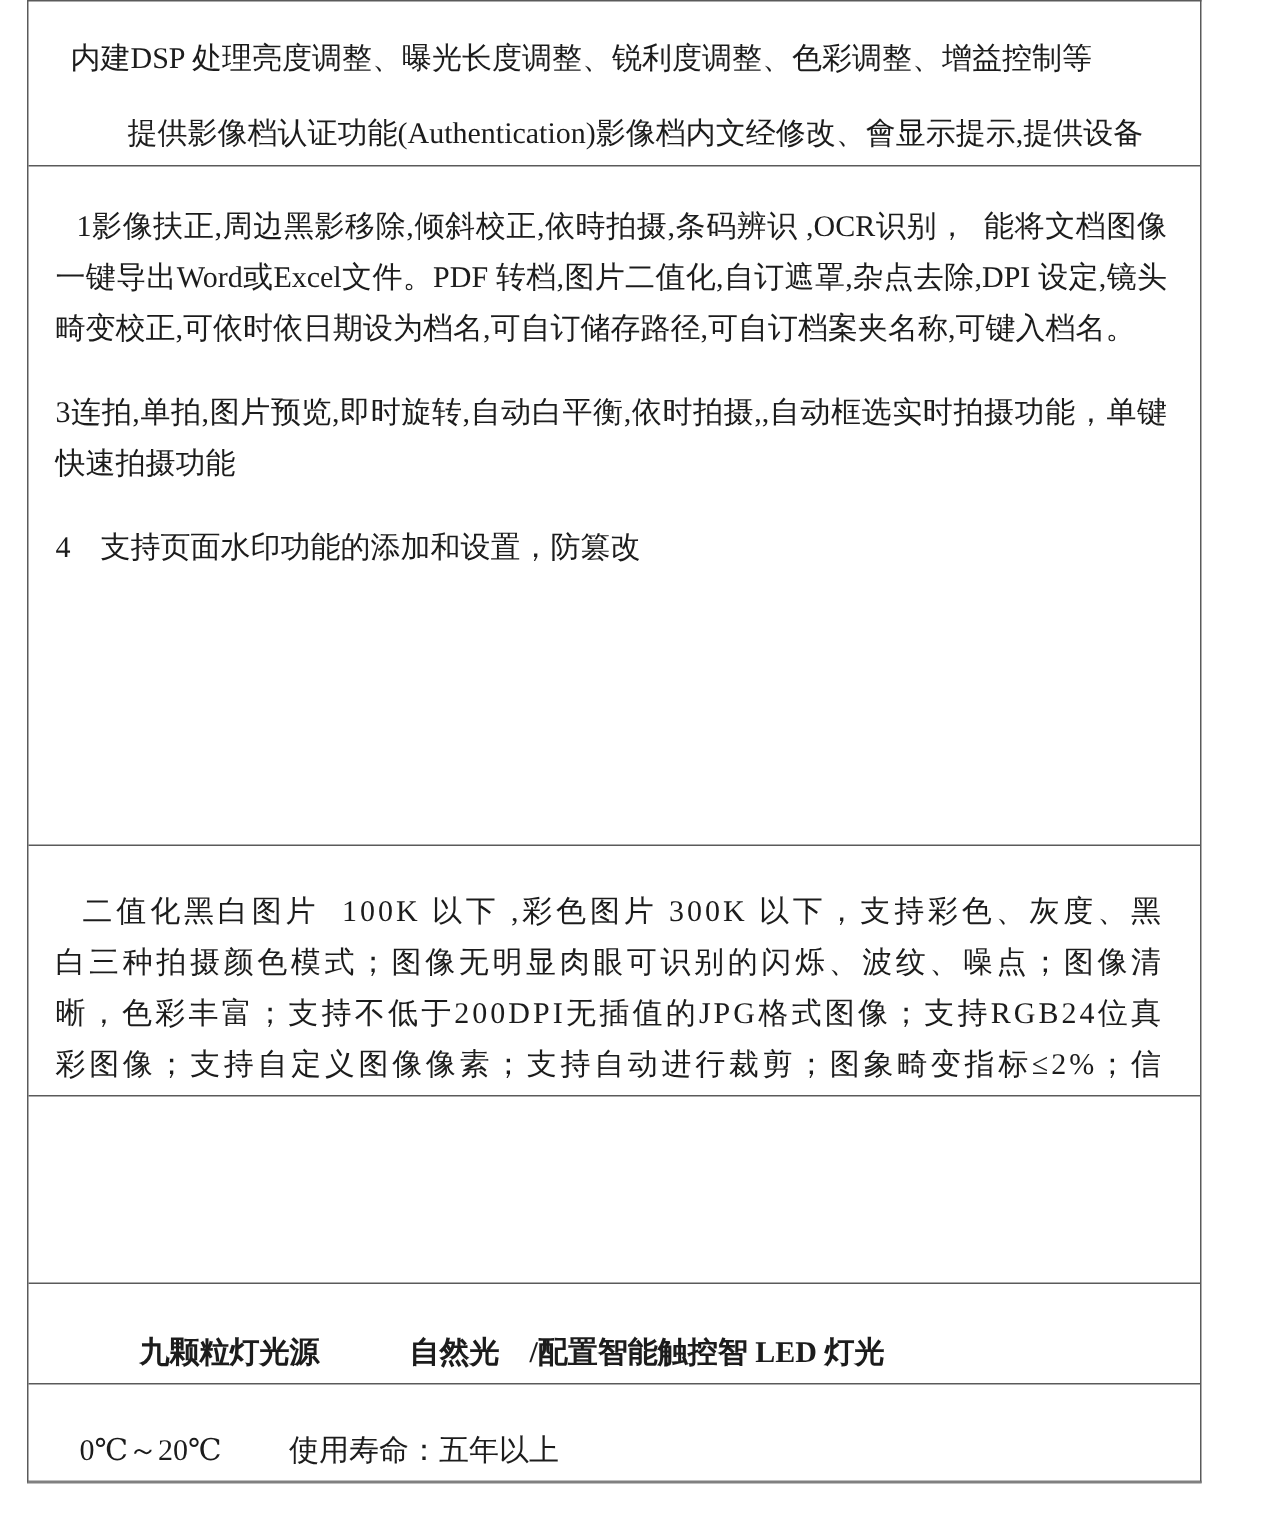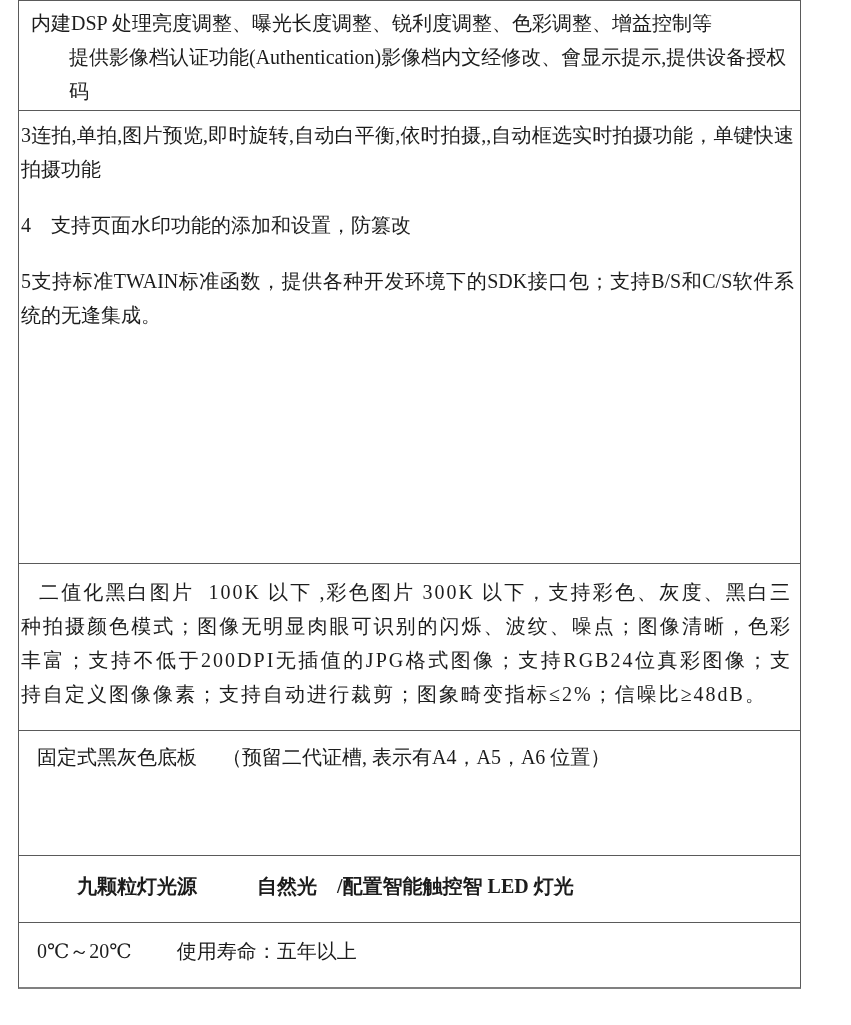--- a/index.html
+++ b/index.html
@@ -22,21 +22,21 @@
     border-bottom: 2px solid #808080;
     background: #ffffff;
   }
   .row {
     box-sizing: border-box;
     border-bottom: 1px solid #5a5a5a;
     overflow: hidden;
   }
   .row:last-child { border-bottom: none; }
   .row p {
-    margin: 0;
+    margin: 16px;
     font-size: 20px;
     line-height: 34px;
     white-space: pre-wrap;
   }
   
   .row-dsp { height: 110px; padding: 5px 10px 0 12px; }
   .row-dsp .auth-line { padding-left: 38px; }
   .row-dsp .authz-line { text-align: center; }
   
   .row-functions { height: 453px; padding: 7px 6px 0 2px; }
@@ -66,31 +66,30 @@
 <div class="page">
   <div class="spec-table">
 
     <div class="row row-dsp">
       <p>内建DSP 处理亮度调整、曝光长度调整、锐利度调整、色彩调整、增益控制等</p>
       <p class="auth-line">提供影像档认证功能(Authentication)影像档内文经修改、會显示提示,提供设备授权码</p>
       <p class="authz-line">(Authorization Code)、非取得授权则无法运作执行</p>
     </div>
 
     <div class="row row-functions">
+      <p class="p1">1影像扶正,周边黑影移除,倾斜校正,依時拍摄,条码辨识 ,OCR识别，  能将文档图像一键导出Word或Excel文件。PDF 转档,图片二值化,自订遮罩,杂点去除,DPI 设定,镜头畸变校正,可依时依日期设为档名,可自订储存路径,可自订档案夹名称,可键入档名。</p>
       <p>3连拍,单拍,图片预览,即时旋转,自动白平衡,依时拍摄,,自动框选实时拍摄功能，单键快速拍摄功能</p>
       <p>4    支持页面水印功能的添加和设置，防篡改</p>
-      <p>5支持标准TWAIN标准函数，提供各种开发环境下的SDK接口包；支持B/S和C/S软件系统的无逢集成。</p>
     </div>
 
     <div class="row row-image-quality">
       <p>二值化黑白图片  100K 以下 ,彩色图片 300K 以下，支持彩色、灰度、黑白三种拍摄颜色模式；图像无明显肉眼可识别的闪烁、波纹、噪点；图像清晰，色彩丰富；支持不低于200DPI无插值的JPG格式图像；支持RGB24位真彩图像；支持自定义图像像素；支持自动进行裁剪；图象畸变指标≤2%；信噪比≥48dB。</p>
     </div>
 
     <div class="row row-baseplate">
-      <p>固定式黑灰色底板　 （预留二代证槽, 表示有A4，A5，A6 位置）</p>
     </div>
 
     <div class="row row-light">
       <p>九颗粒灯光源　　　自然光　/配置智能触控智 LED 灯光</p>
     </div>
 
     <div class="row row-environment">
       <p>0℃～20℃　　 使用寿命：五年以上</p>
     </div>
 

